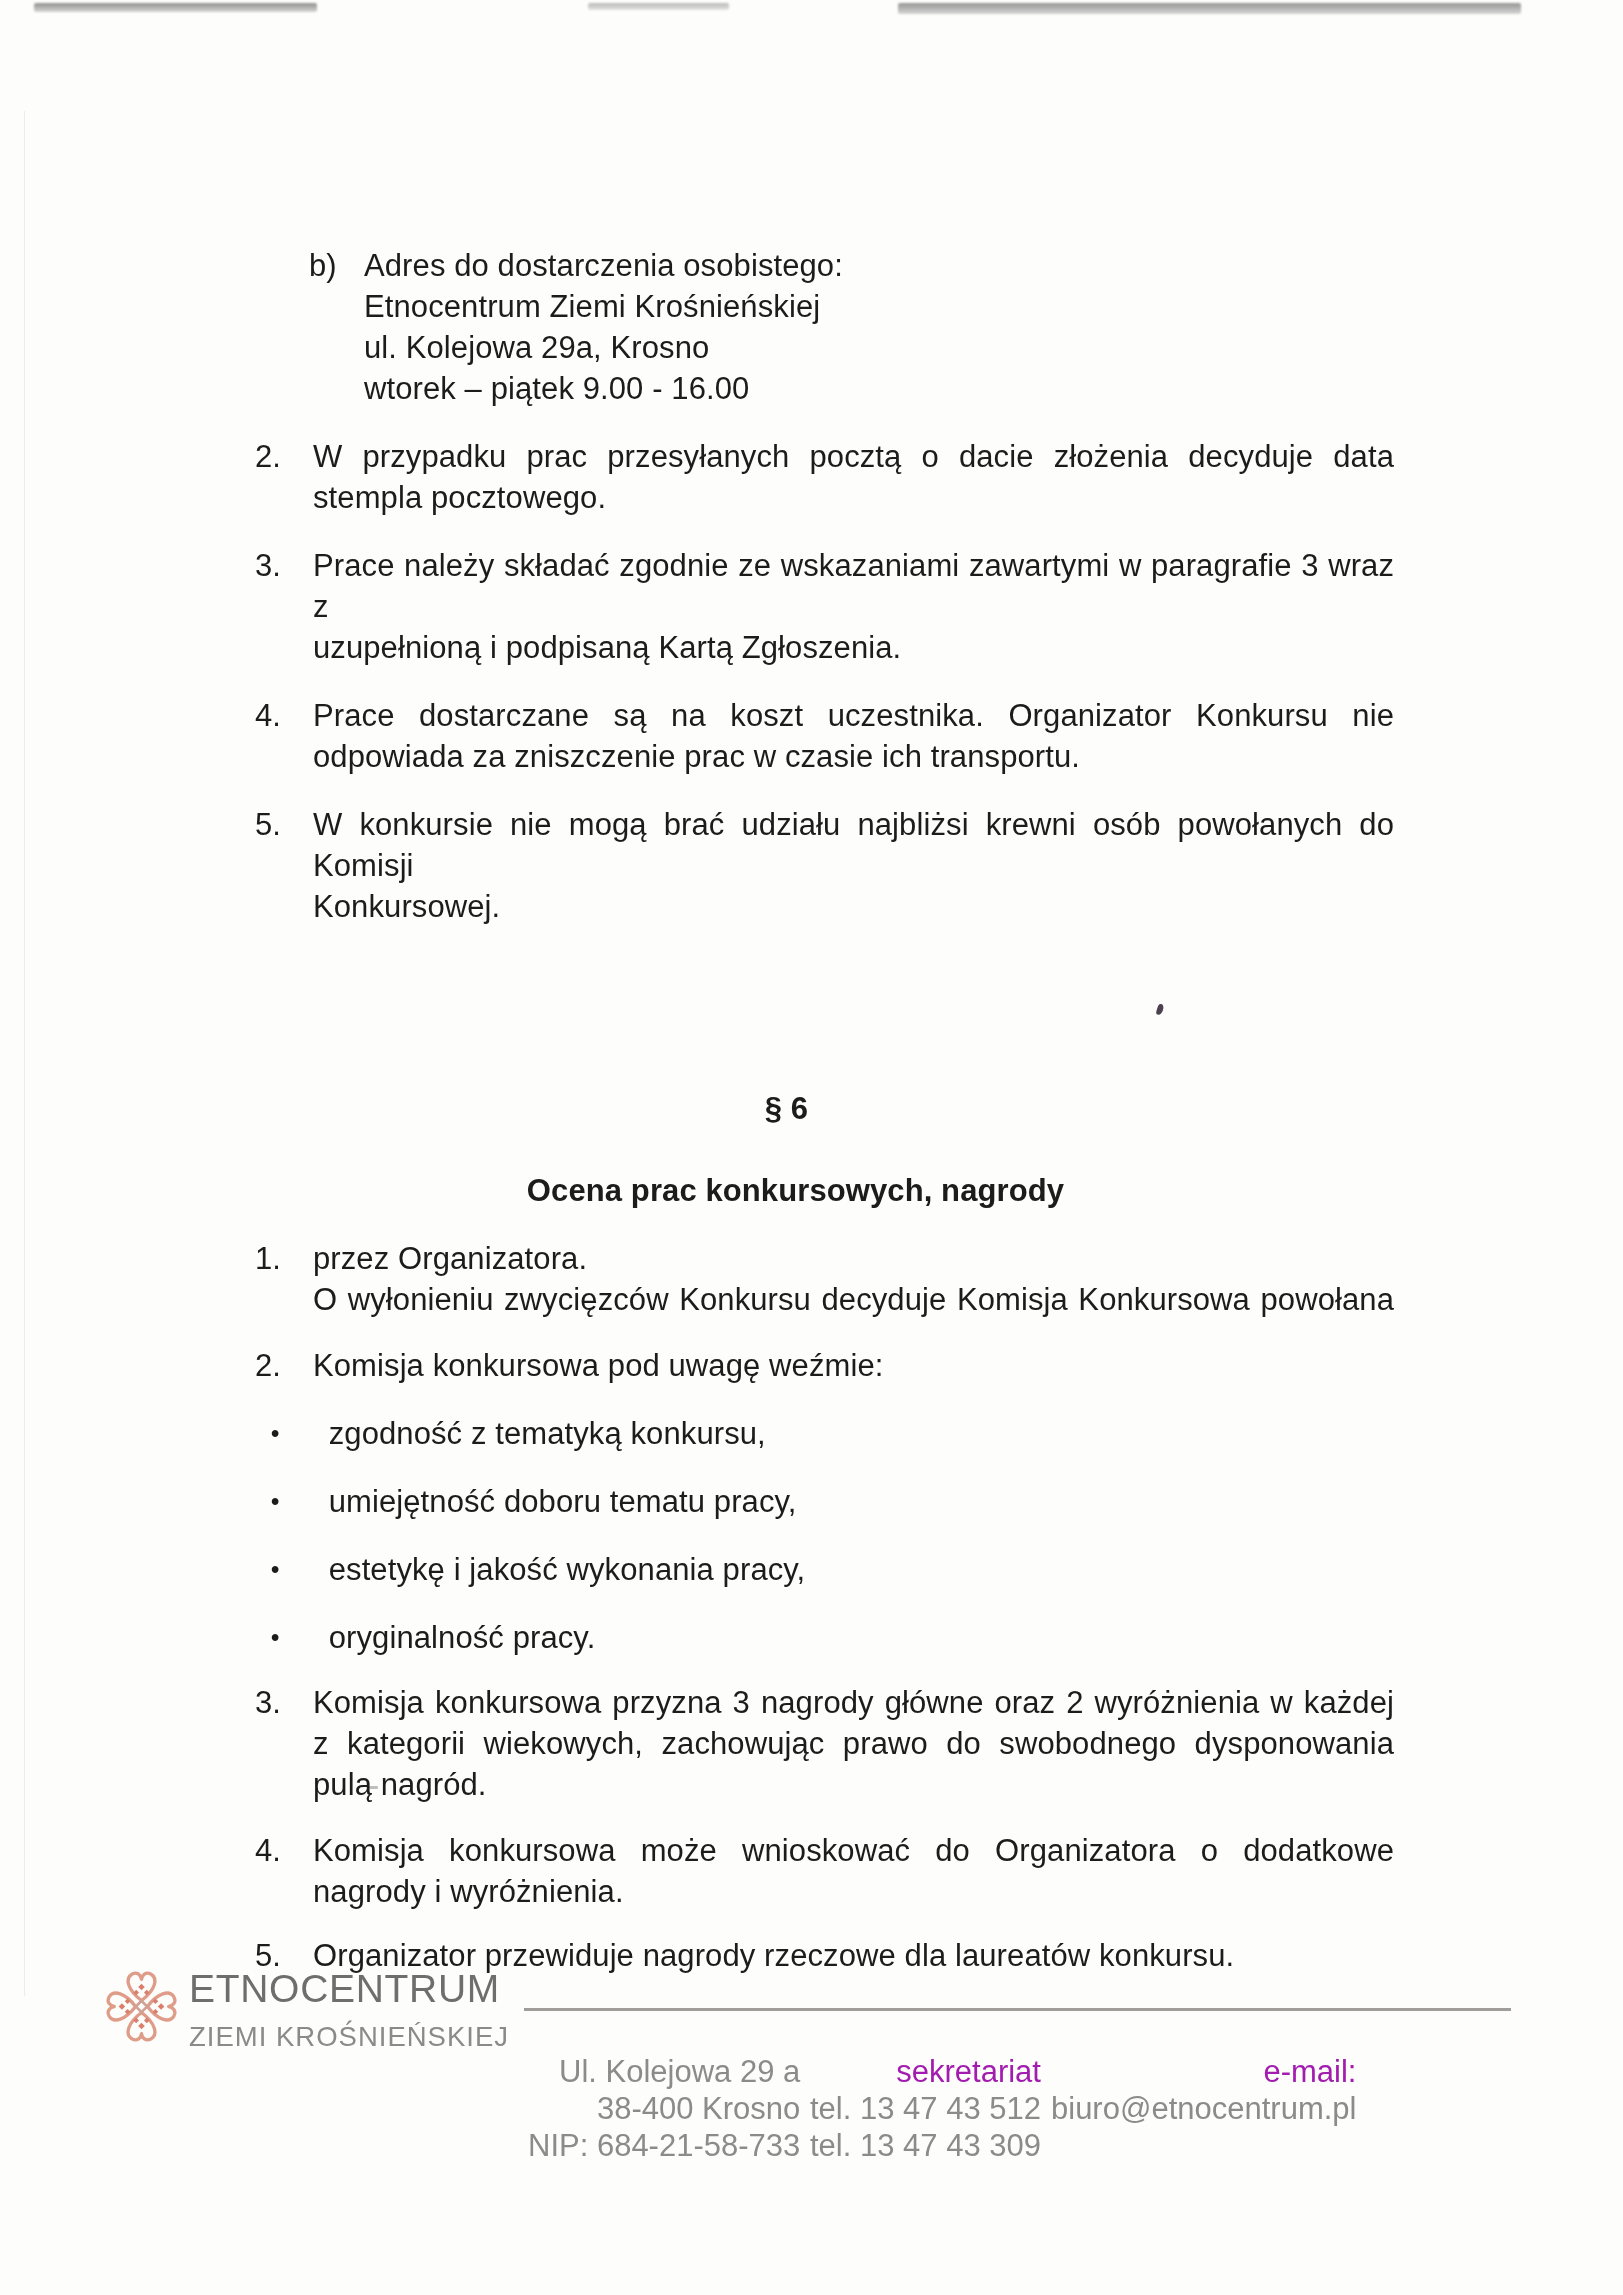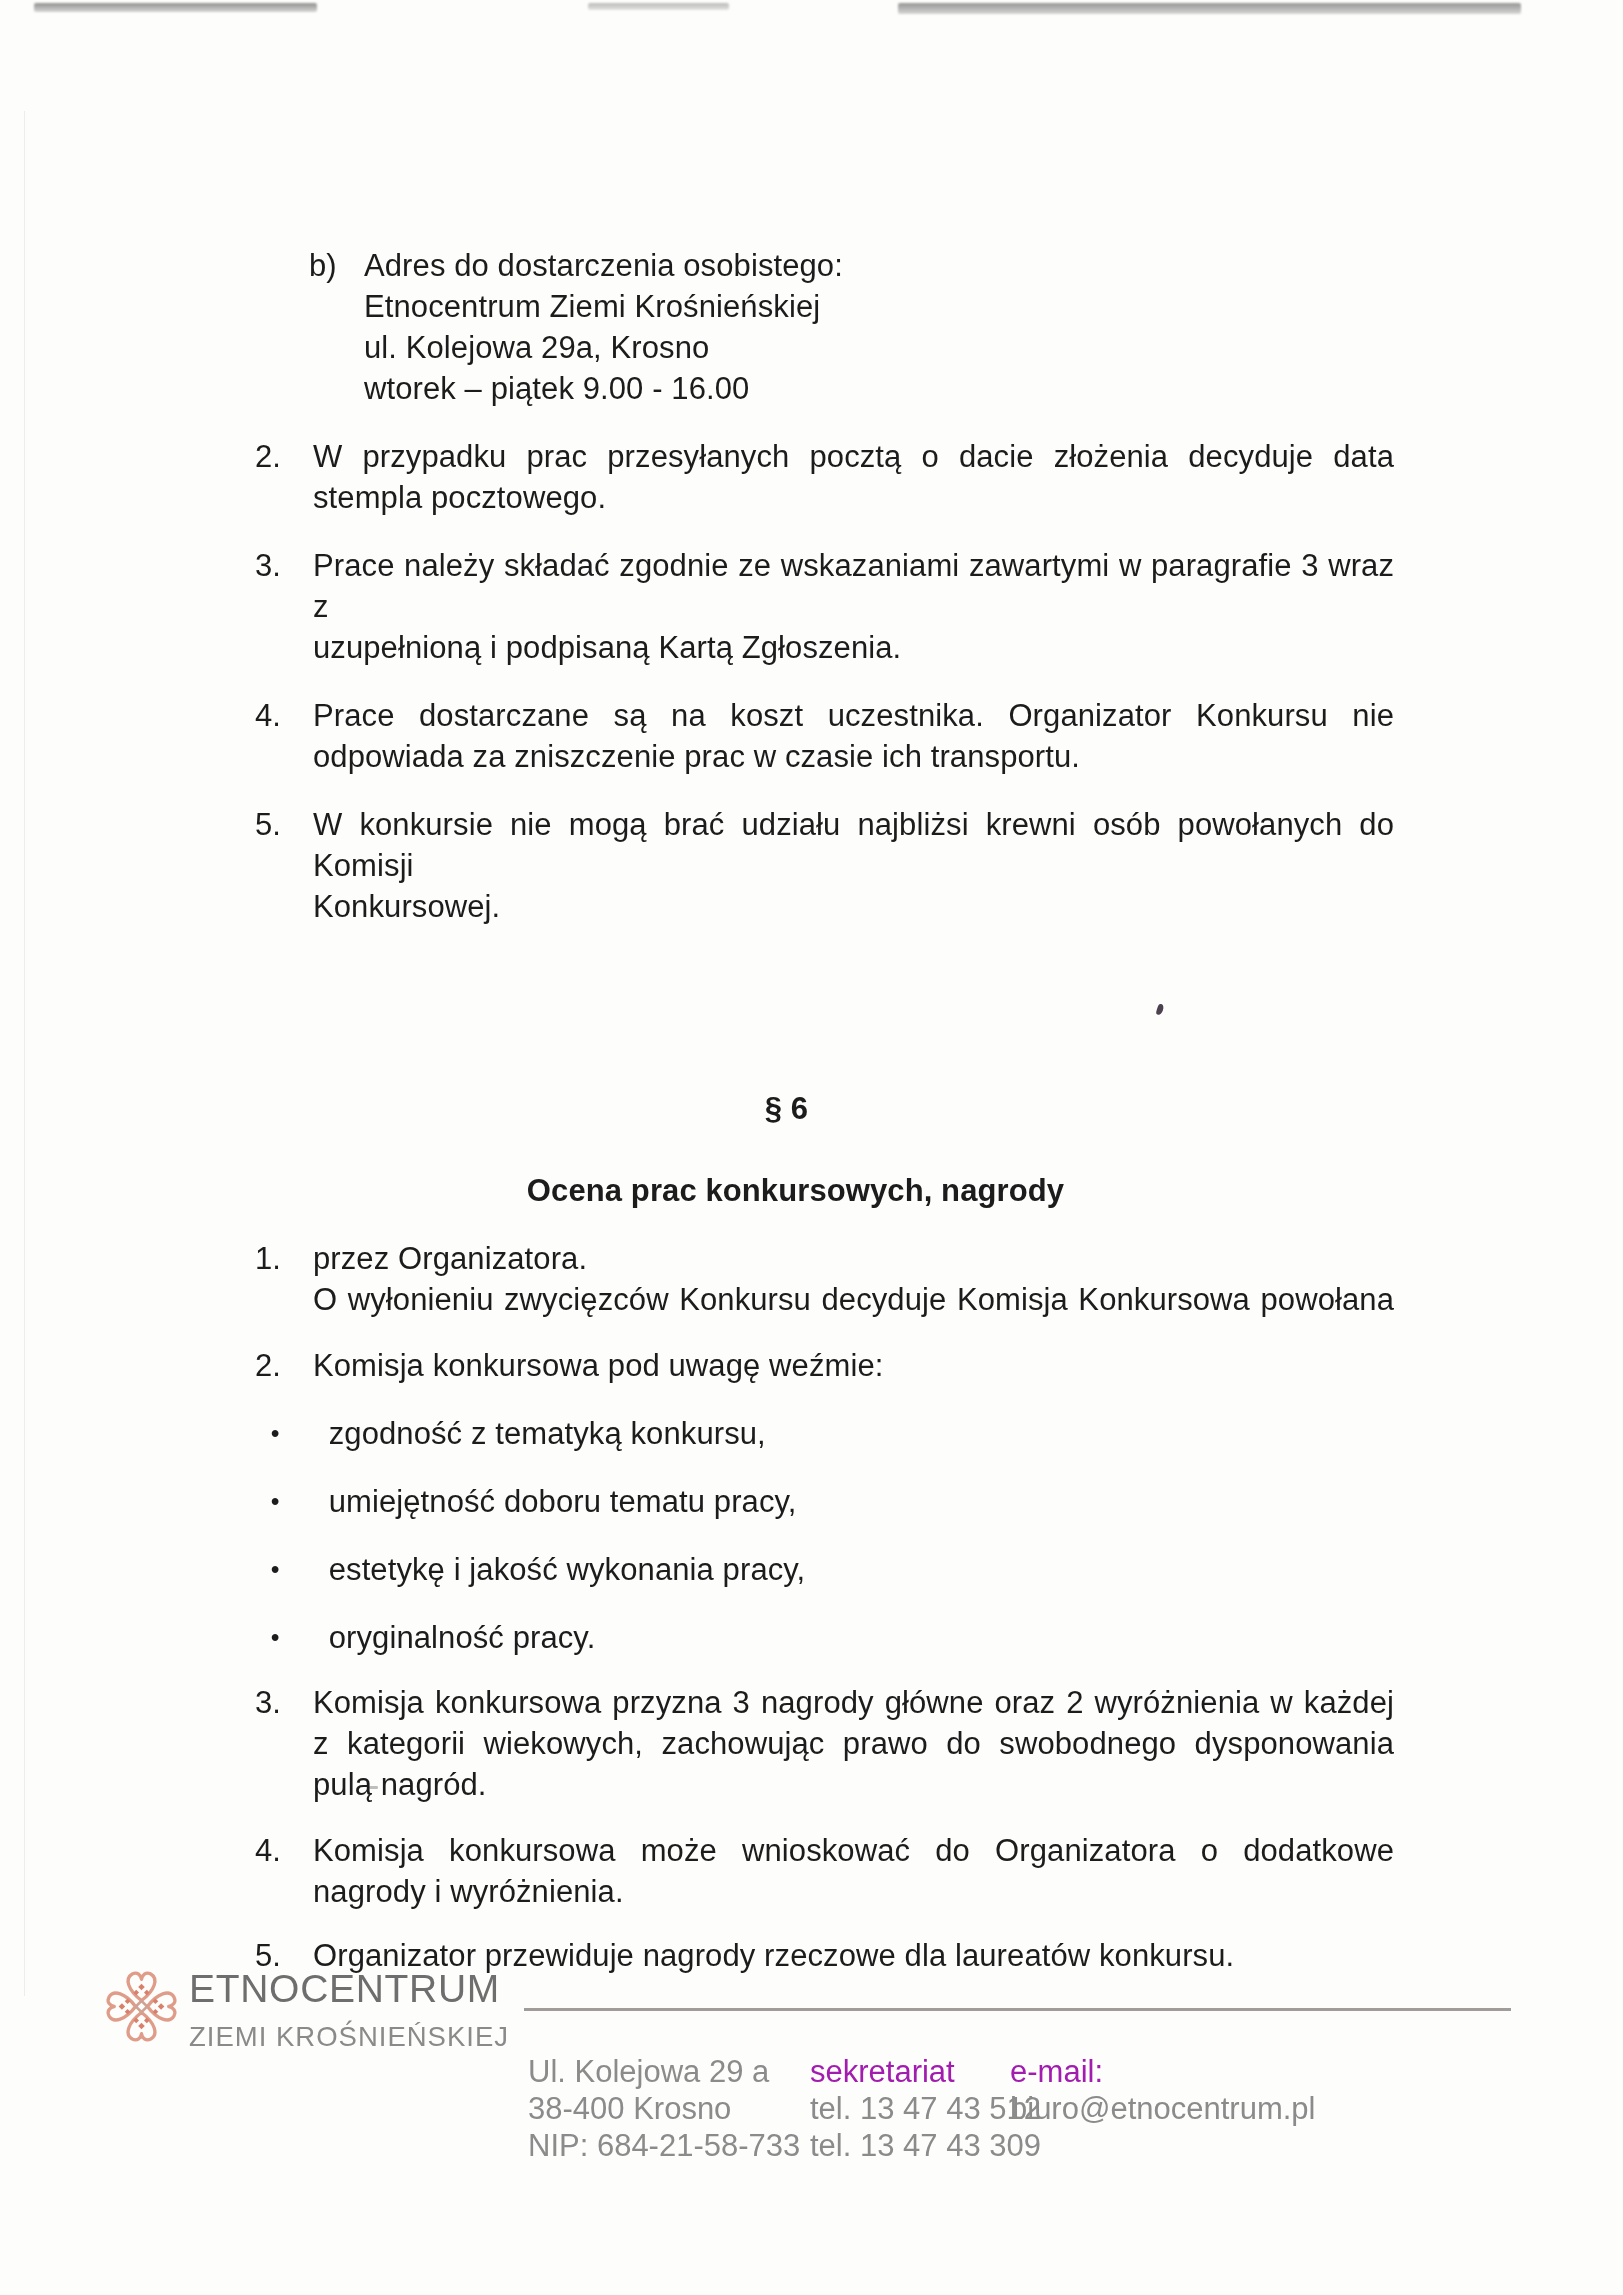--- a/index.html
+++ b/index.html
@@ -40,24 +40,24 @@
   .mt-36{margin-top:23.6px;}
   .section-mark{margin-top:161px;font-weight:bold;text-align:center;transform:translateX(-38px);}
   .section-title{margin-top:41px;font-weight:bold;text-align:center;transform:translateX(-29px);}
 
   
   .logo-icon{position:absolute;left:105px;top:1970px;width:73px;height:73px;}
   .logo-text{position:absolute;left:189px;top:1966px;}
   .logo-name{font-size:39px;line-height:46px;letter-spacing:0.7px;color:#6e6e6e;font-weight:400;}
   .logo-sub{font-size:27.5px;line-height:31px;letter-spacing:1px;color:#8a8a8a;margin-top:9px;}
   .divider{position:absolute;left:524px;top:2008px;width:987px;height:2.6px;background:#8f8b88;opacity:.85;}
-  .f-col{position:absolute;top:2053px;font-size:31px;line-height:37px;color:#8b8b8b;}
+  .f-col{position:absolute;top:2053px;font-size:31px;line-height:37px;color:#8b8b8b;text-align:right;}
   .f-col1{left:528px;}
   .f-col2{left:810px;}
-  .f-col3{left:1010px;}
+  .f-col3{left:1051px;}
   .accent{color:#a21caf;}
 </style>
 </head>
 <body>
 
 <div class="page">
 
   <div class="art art-bar1"></div>
   <div class="art art-bar2"></div>
   <div class="art art-bar3"></div>

